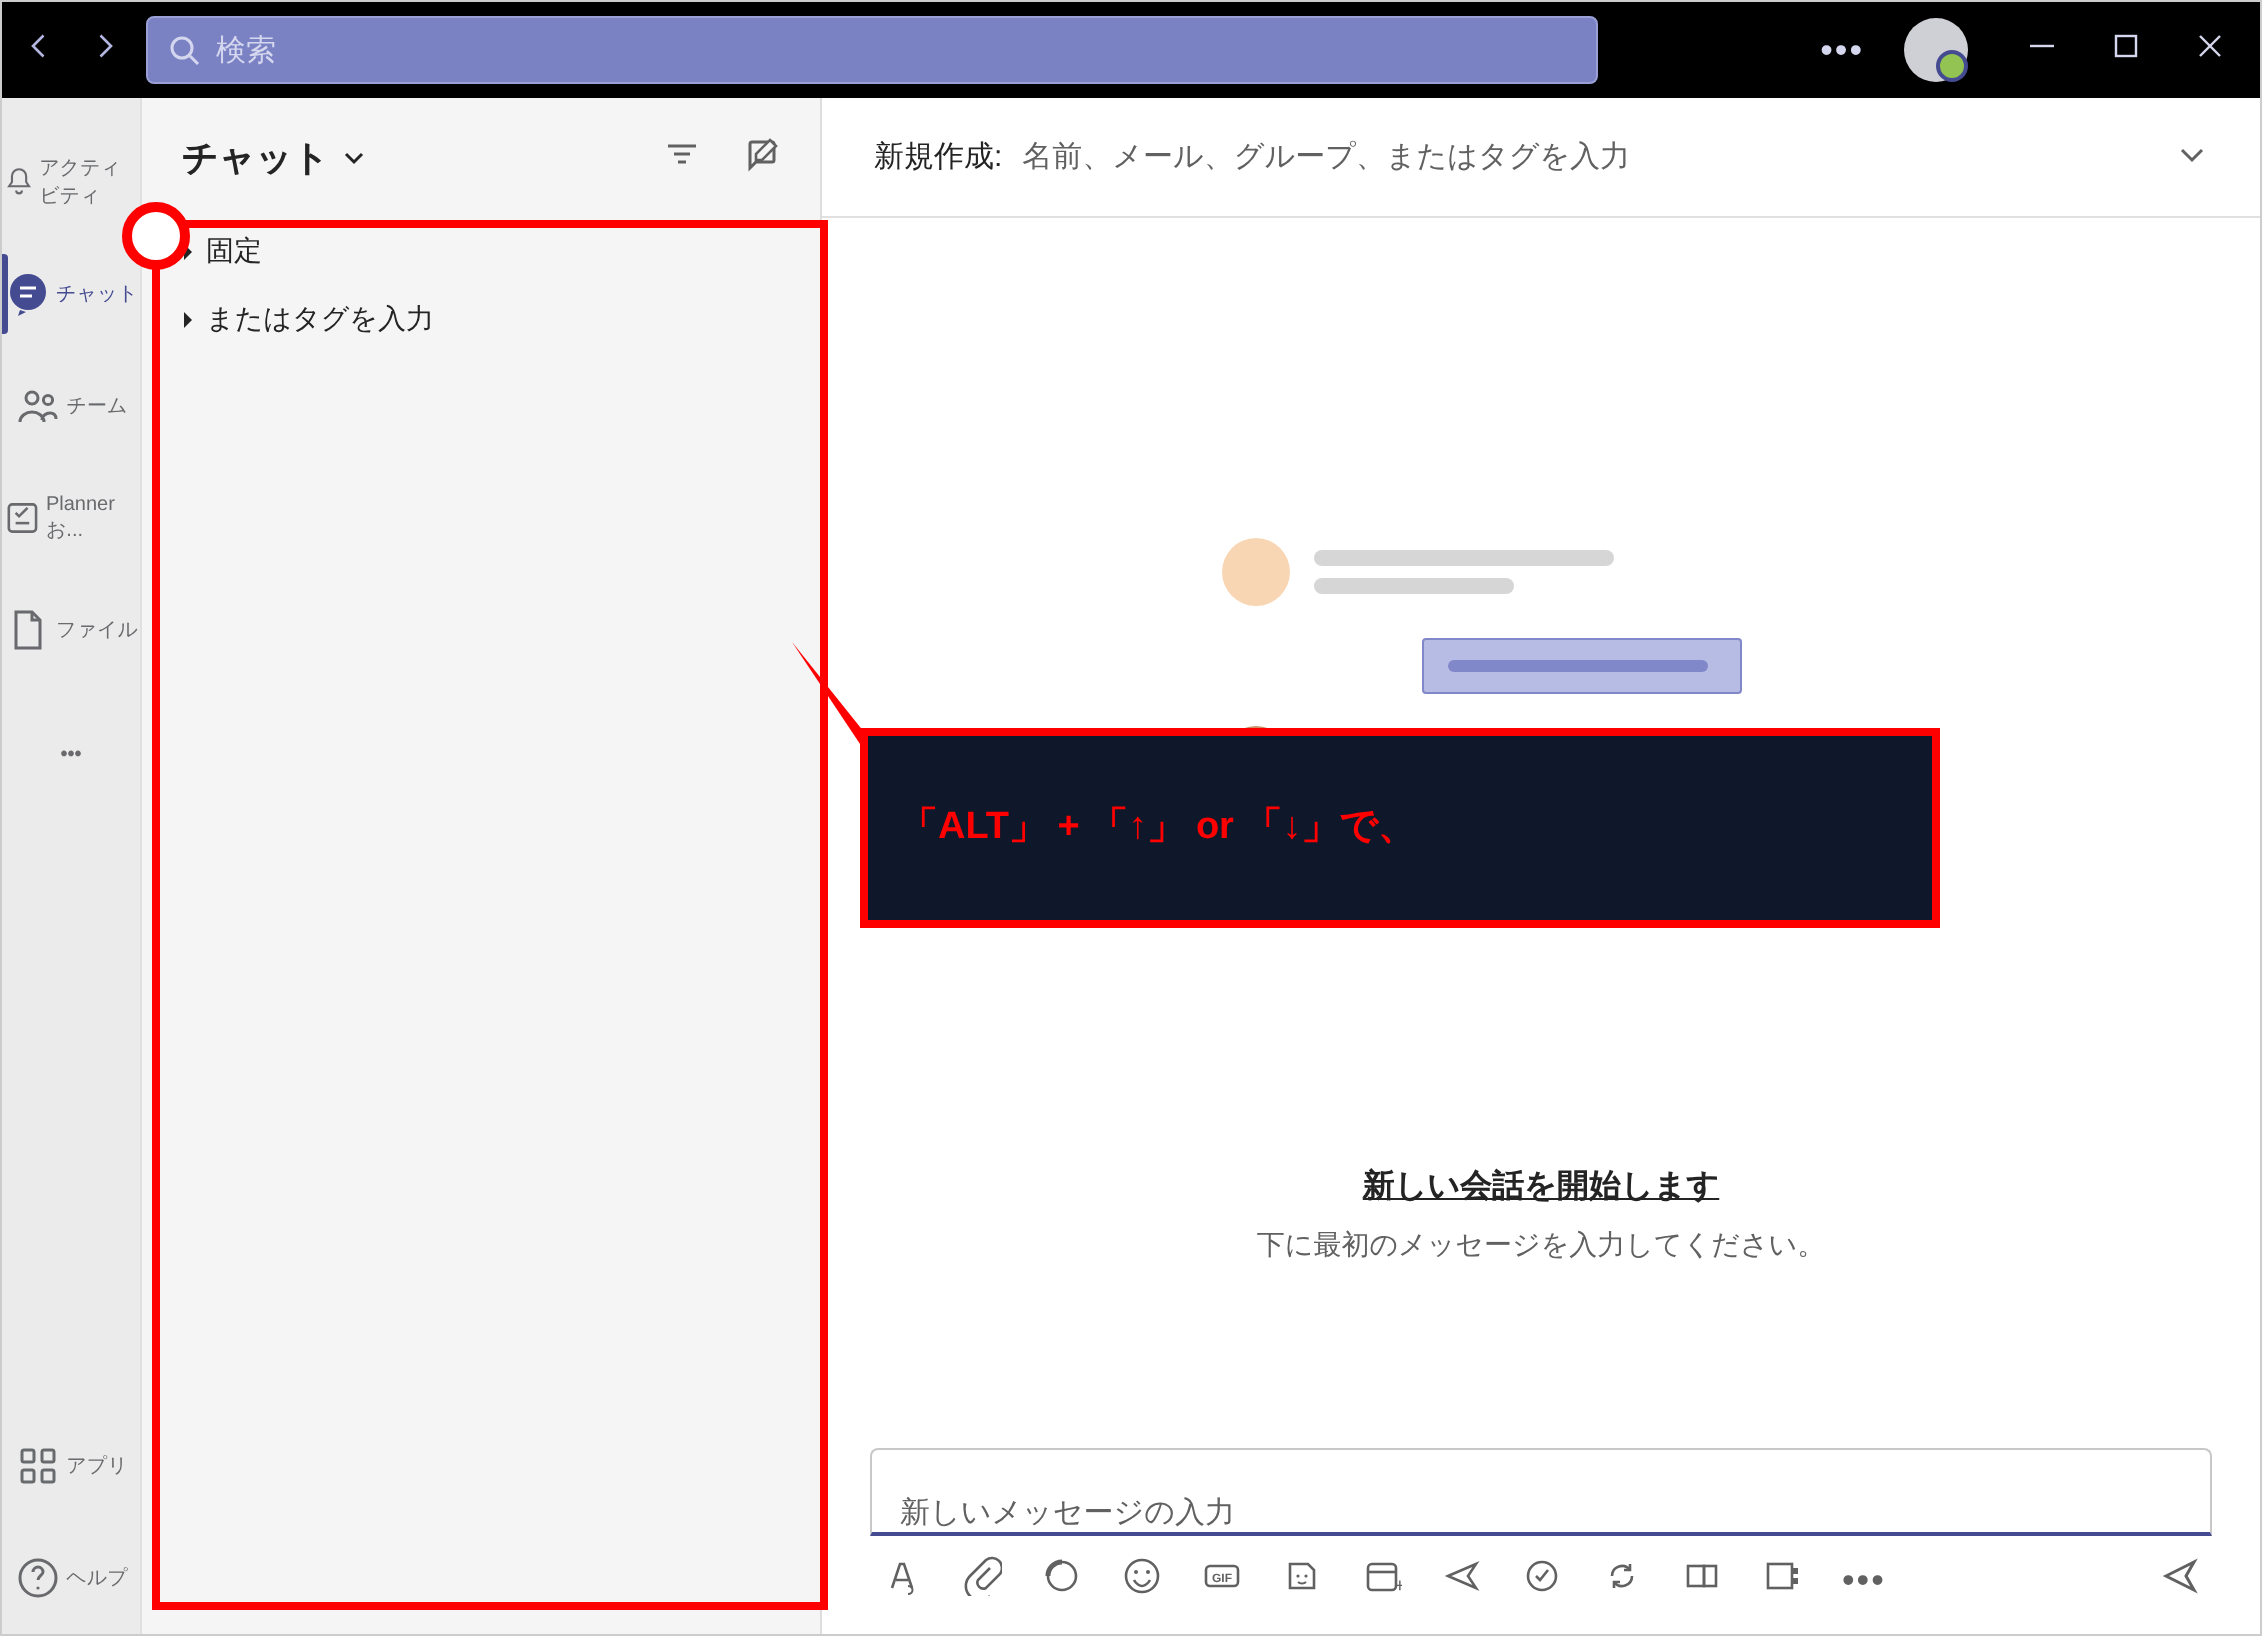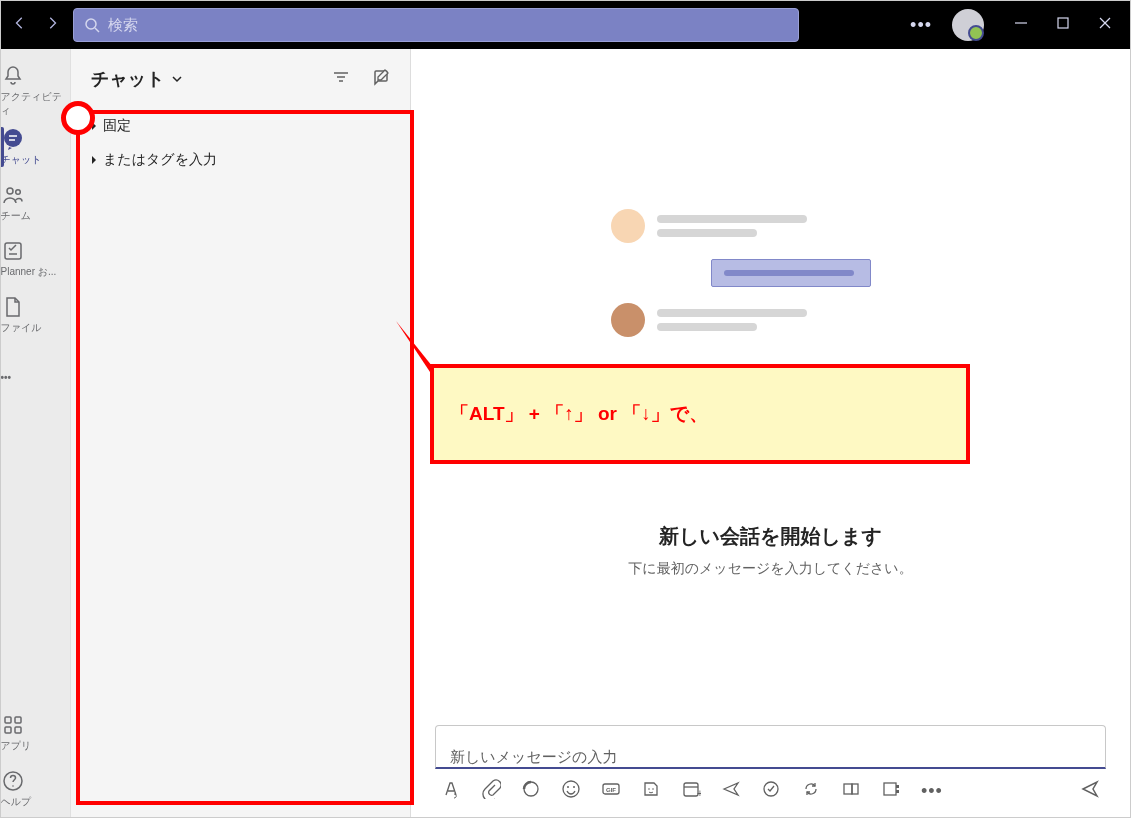--- a/index.html
+++ b/index.html
@@ -13,21 +13,21 @@
 .searchbox svg { width: 16px; height: 16px; margin-right: 8px; }
 .title-right { margin-left: auto; display: flex; align-items: center; gap: 20px; }
 .more-dots { color: #d5d7ee; font-size: 18px; letter-spacing: 1px; }
 .avatar-sm { width: 32px; height: 32px; border-radius: 50%; background: #cfcfd6; position: relative; }
 .avatar-sm::after { content:""; position:absolute; bottom:0; right:0; width:12px; height:12px; border-radius:50%; background:#92c353; border:2px solid #444b91; }
 .winctrls { display: flex; gap: 28px; color: #d5d7ee; margin-left: 10px; margin-right: 6px; }
 .winctrls svg { width: 14px; height: 14px; }
 
 
 .leftrail { position: absolute; top: 48px; left: 0; width: 70px; bottom: 0; background: #ebebeb; border-right: 1px solid #e0e0e0; display: flex; flex-direction: column; align-items: center; padding-top: 14px; }
-.rail-item { width: 70px; height: 56px; display: flex; flex-direction: column; align-items: flex-start; justify-content: center; gap: 2px; color: #696a6d; cursor: pointer; font-size: 10px; position: relative; }
+.rail-item { width: 70px; height: 56px; display: flex; flex-direction: row; align-items: center; justify-content: center; gap: 2px; color: #696a6d; cursor: pointer; font-size: 10px; position: relative; }
 .rail-item svg { width: 24px; height: 24px; }
 .rail-item.active { color: #444b91; }
 .rail-item.active::before { content:""; position:absolute; left:0; top:8px; bottom:8px; width:3px; background:#444b91; border-radius:0 2px 2px 0; }
 .rail-item.active .chat-ico { fill:#444b91; }
 .rail-spacer { flex: 1; }
 .rail-more { margin-top: 6px; color:#696a6d; font-weight:bold; }
 
 
 .chatpanel { position: absolute; top: 48px; left: 70px; width: 340px; bottom: 0; background: #f5f5f5; border-right: 1px solid #ddd; }
 .chatpanel-header { height: 60px; display: flex; align-items: center; padding: 0 20px; }
@@ -49,35 +49,35 @@
 .conv-illustration { width: 320px; margin-bottom: 40px; }
 .mock-row { display:flex; align-items:center; gap:12px; margin-bottom:16px; }
 .mock-avatar { width:34px; height:34px; border-radius:50%; }
 .mock-avatar.a1 { background:#f8d6b3; }
 .mock-avatar.a2 { background:#c9906a; }
 .mock-lines { display:flex; flex-direction:column; gap:6px; }
 .mock-line { height:8px; background:#d6d6d6; border-radius:4px; }
 .mock-line.w1{width:150px;} .mock-line.w2{width:100px;}
 .mock-bubble { width:160px; height:28px; background:#b7bce4; border:1px solid #8188c9; border-radius:2px; margin-left:100px; display:flex; align-items:center; padding:0 12px;}
 .mock-bubble-line{height:6px;background:#8188c9;width:130px;border-radius:3px;}
-.conv-title { font-size: 20px; font-weight:600; color:#242424; margin-bottom:10px; }
+.conv-title { font-size: 16px; font-weight:600; color:#242424; margin-bottom:10px;text-decoration:underline; }
 .conv-sub { font-size: 14px; color:#616161; }
 
 
 .compose { padding: 14px 24px 14px 24px; }
 .compose-input { height:44px; border:1px solid #c8c8c8; border-bottom:2px solid #444b91; border-radius:4px 4px 0 0; padding:0 14px; font-size:15px; color:#616161; display:flex; align-items:flex-end; margin-bottom:10px;}
 .compose-tools { display:flex; align-items:center; gap:20px; color:#616161; padding: 0 6px;}
 .compose-tools svg{width:20px;height:20px;}
 .compose-tools .more{font-size:18px;letter-spacing:1px;}
 .compose-tools .send{margin-left:auto;}
 
 
 .anno-box { position:absolute; top:109px; left:75px; width:338px; height:695px; border:4px solid #ff0000; pointer-events:none; }
 .anno-circle { position:absolute; top:100px; left:60px; width:34px; height:34px; border:5px solid #ff0000; border-radius:50%; background:#fff; pointer-events:none; }
-.anno-callout { position:absolute; top:363px; left:429px; width:540px; height:100px; border:4px solid #ff0000; background:#fef9c3; display:flex; flex-direction:column; justify-content:center; padding:0 16px; color:#ff0000; font-size:19px; font-weight:700; line-height:1.6; pointer-events:none;}
+.anno-callout { position:absolute; top:363px; left:429px; width:540px; height:100px; border:4px solid #ff0000; background:#0f172a; display:flex; flex-direction:column; justify-content:center; padding:0 16px; color:#ff0000; font-size:19px; font-weight:700; line-height:1.6; pointer-events:none;}
 .anno-pointer { position:absolute; top:320px; left:395px; width:0; height:0; pointer-events:none; }
 .anno-pointer svg{overflow:visible;}
 </style>
 </head>
 <body>
 
 <div class="titlebar">
   <div class="nav-arrows">
     <span><svg viewBox="0 0 16 16">
           <path d="M10 2 L4 8 L10 14" stroke="currentColor" stroke-width="1.5" fill="none"></path>
@@ -199,20 +199,27 @@
   </div>
   <div class="list-group">
     <svg viewBox="0 0 10 10">
         <path d="M3 1l4 4-4 4" fill="currentColor"></path>
       </svg>
     <span>またはタグを入力</span>
   </div>
 </div>
 
 <div class="mainpane">
+  <div class="newchat-bar">
+    <span class="label">新規作成:</span>
+    <span class="placeholder">名前、メール、グループ、またはタグを入力</span>
+    <span class="expand"><svg viewBox="0 0 16 16">
+          <path d="M3 6l5 5 5-5" stroke="currentColor" stroke-width="1.5" fill="none"></path>
+        </svg></span>
+  </div>
   <div class="conversation-area">
     <div class="conv-illustration">
       <div class="mock-row">
           <div class="mock-avatar a1"></div>
           <div class="mock-lines">
             <div class="mock-line w1"></div>
             <div class="mock-line w2"></div>
           </div>
         </div>
       <div class="mock-bubble">

